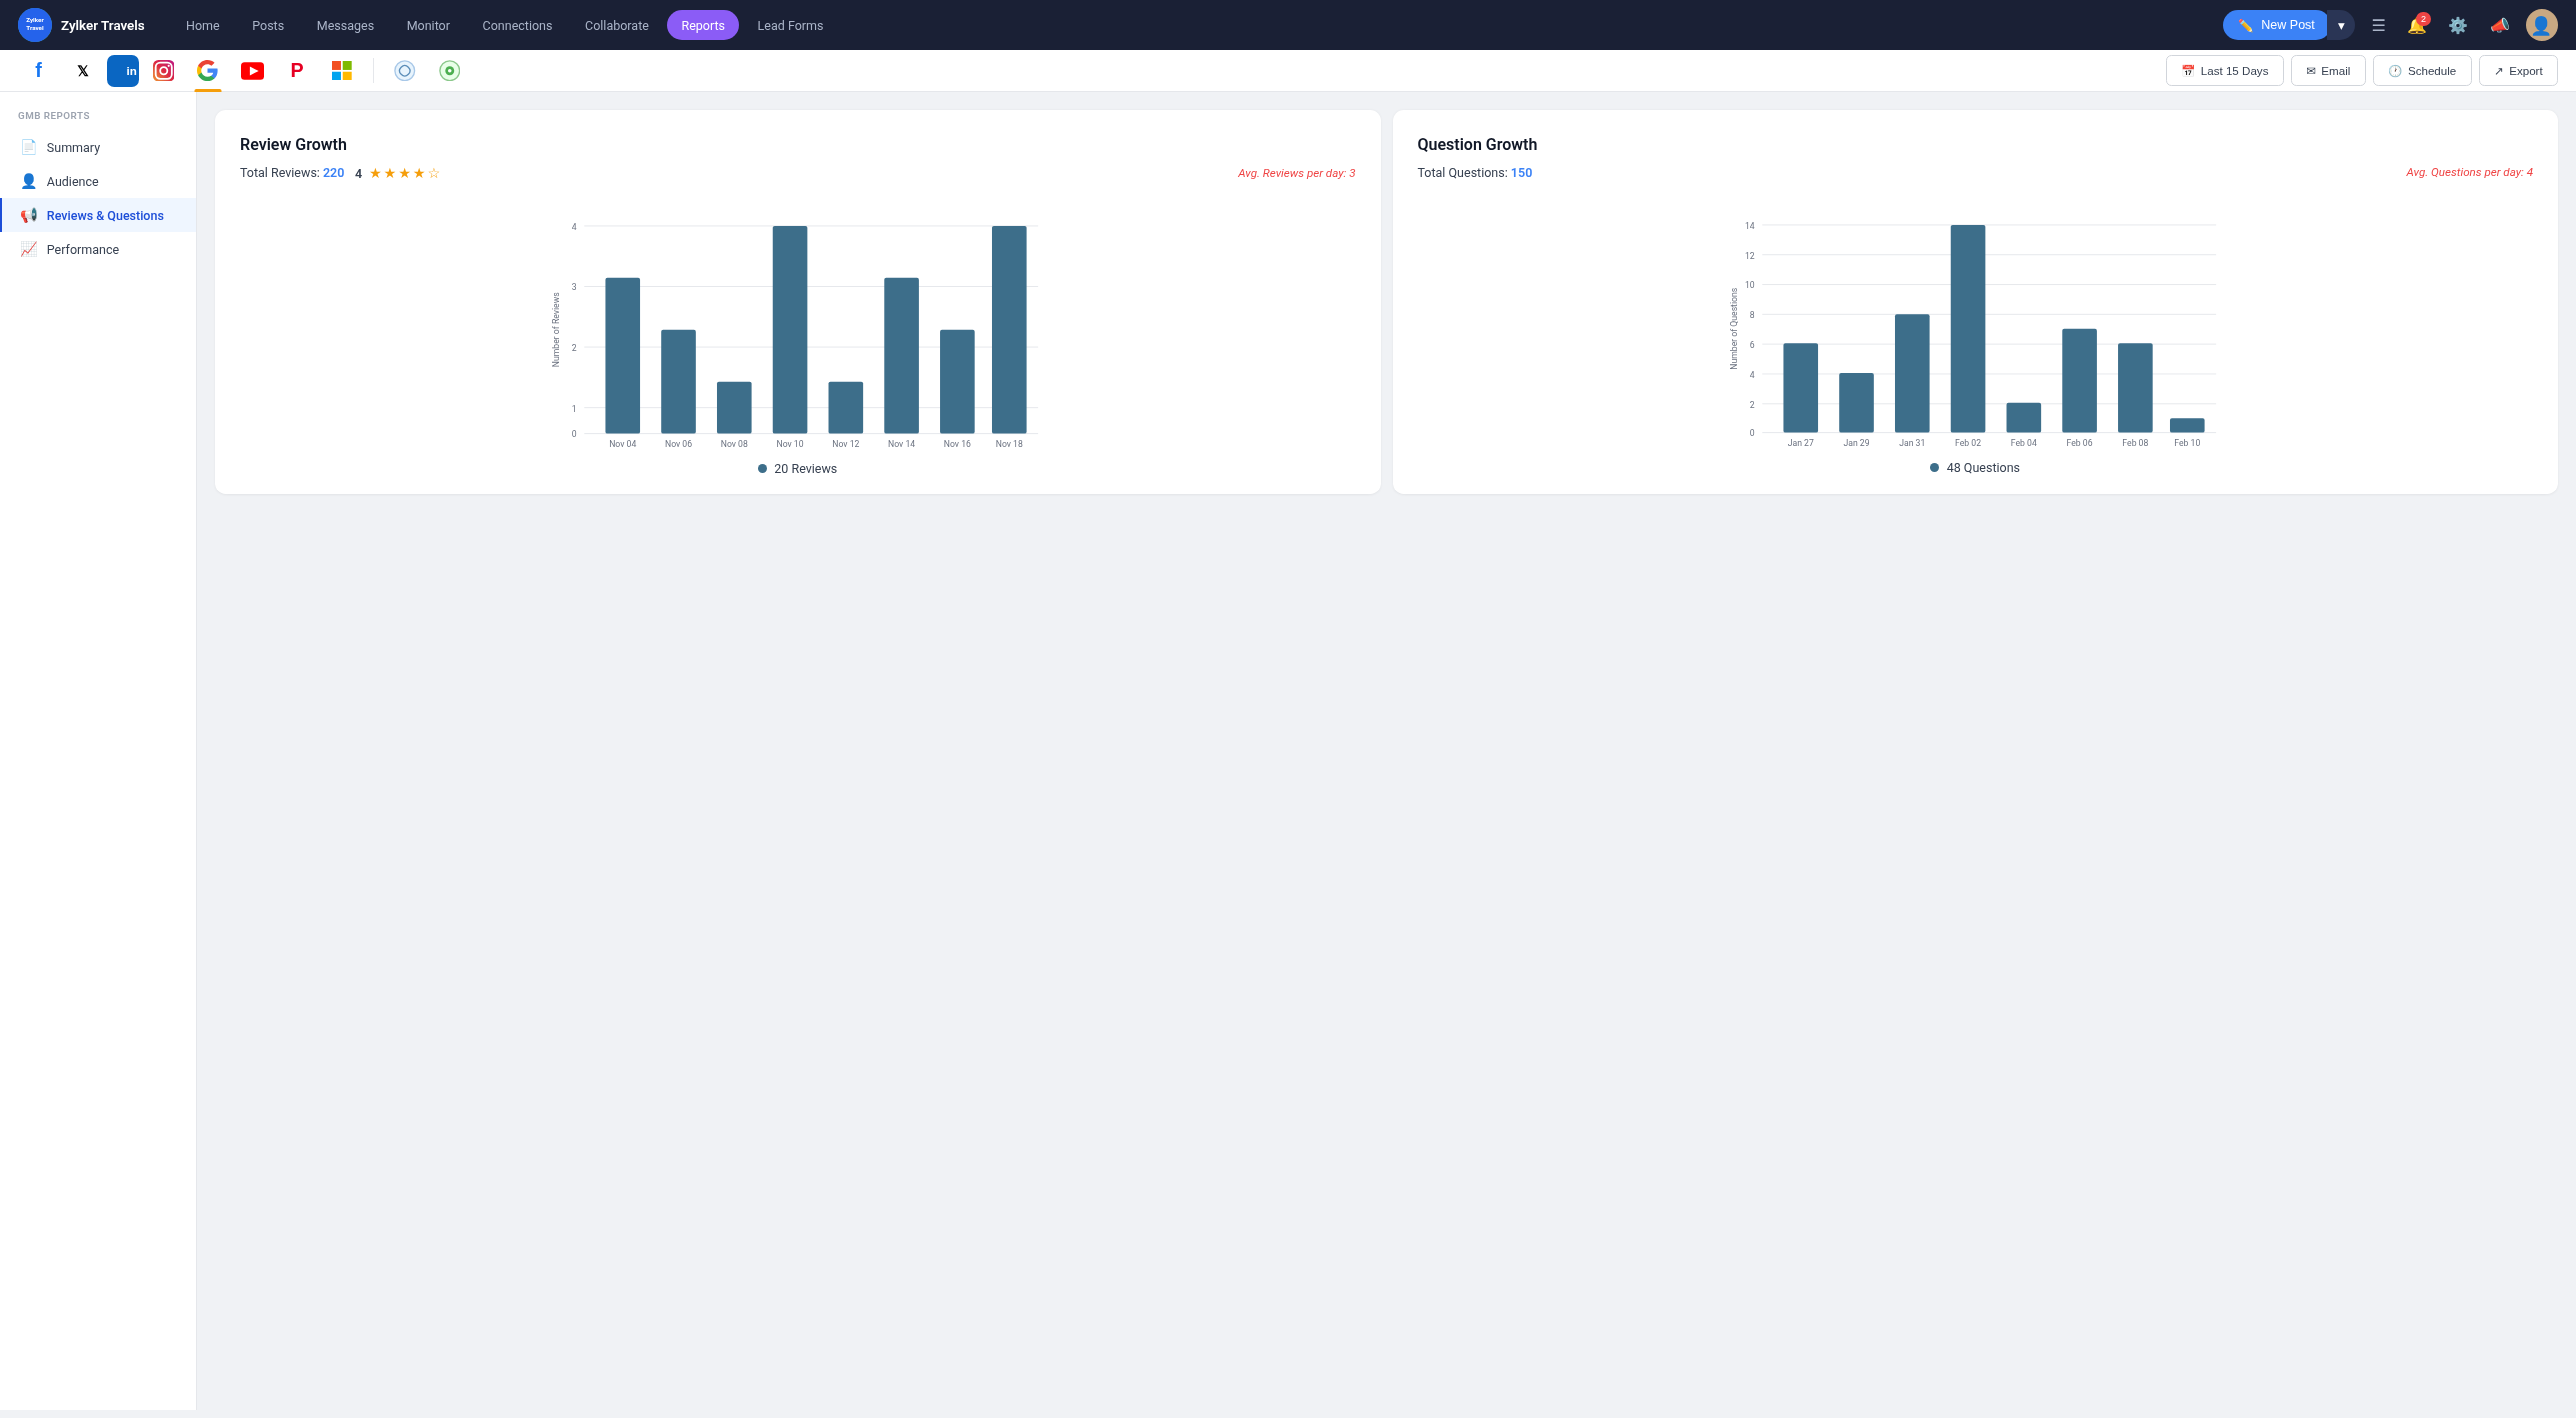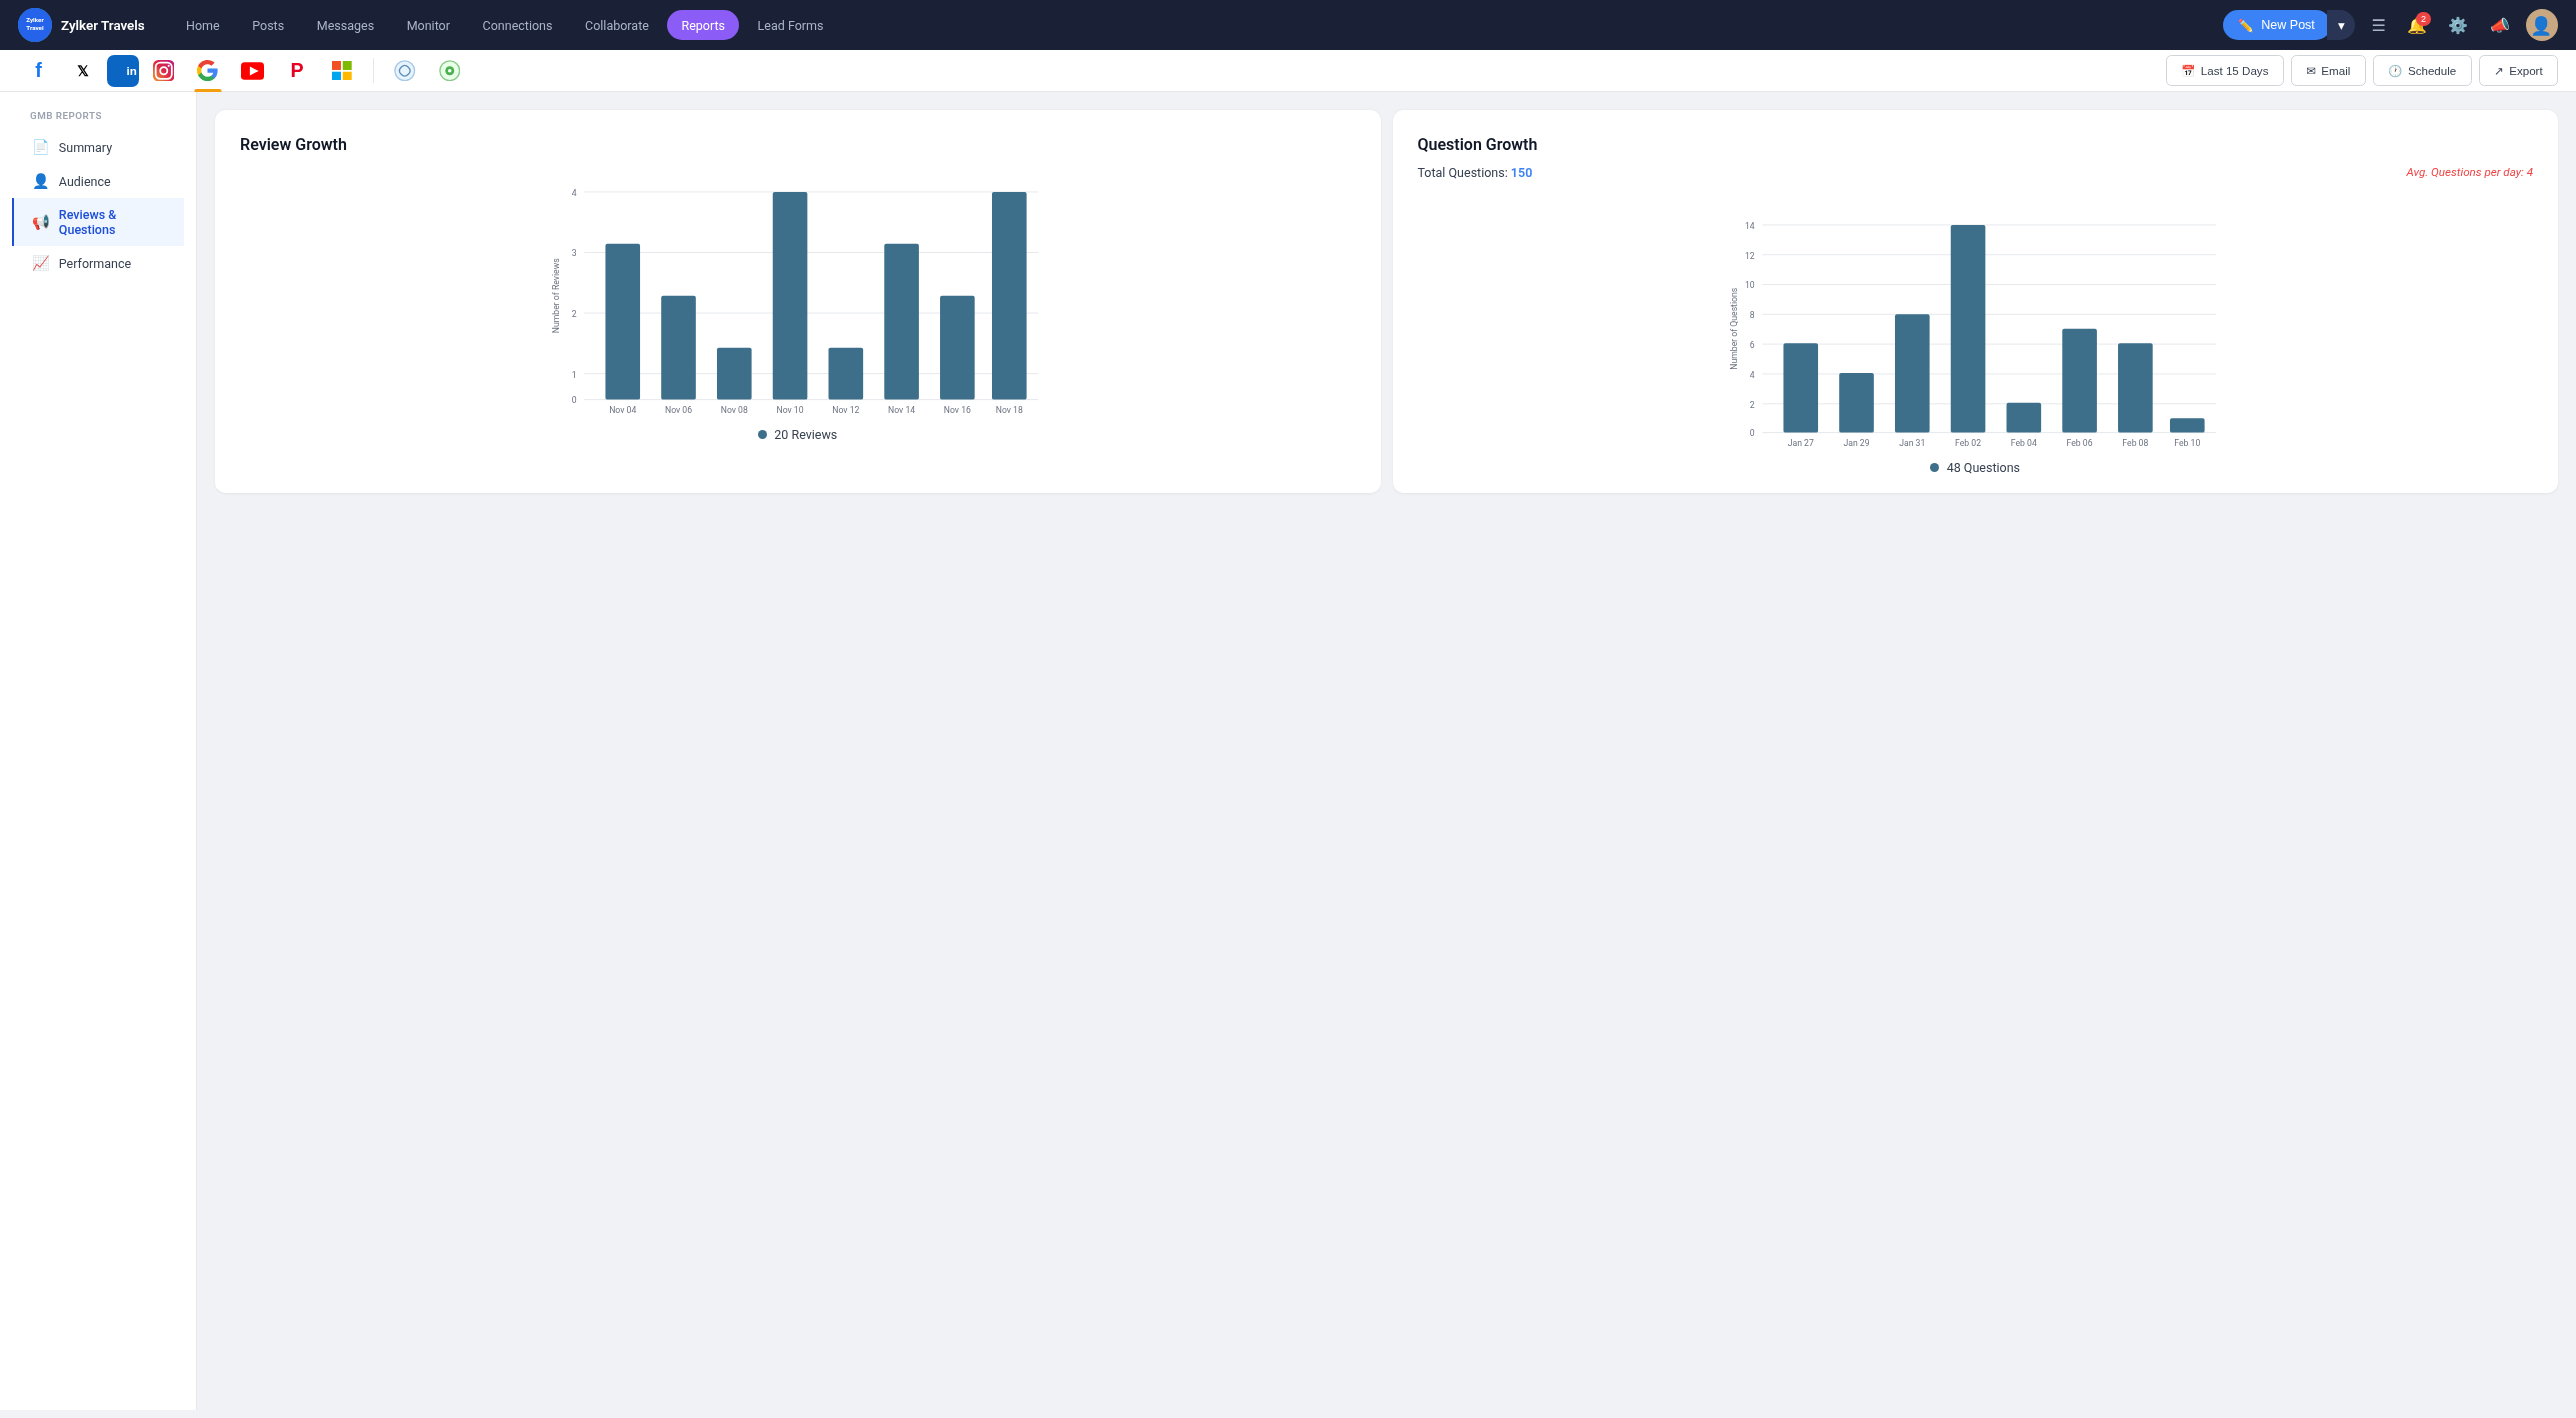--- a/index.html
+++ b/index.html
@@ -184,21 +184,21 @@
     .main-layout {
       display: flex;
       height: calc(100vh - 100px);
     }
 
     
     .sidebar {
       width: 197px;
       background: white;
       border-right: 0.9px solid #e5e7eb;
-      padding: 18px 12px;
+      padding: 18px 0;
       flex-shrink: 0;
     }
     .sidebar-section-label {
       font-size: 9.8px;
       font-weight: 600;
       color: #9ca3af;
       padding: 0 18px 9px;
       letter-spacing: 0.05em;
       text-transform: uppercase;
     }
@@ -465,20 +465,33 @@
       <span class="sidebar-item-icon">📈</span>
       <span>Performance</span>
     </div>
   </aside>
 
   <main class="content-area">
     <div class="charts-grid">
 
       <div class="chart-card">
         <div class="chart-title">Review Growth</div>
+        <div class="chart-meta">
+          <div class="chart-meta-left">
+            <span>
+              <span class="total-label">Total Reviews:</span>
+              <span class="total-value">220</span>
+            </span>
+            <span>
+              <span style="color:#374151; font-weight:600; margin-right:3.6px;">4</span>
+              <span class="stars">★★★★☆</span>
+            </span>
+          </div>
+          <span class="avg-label">Avg. Reviews per day: 3</span>
+        </div>
 
         <div class="chart-container">
           <svg class="chart-svg" viewBox="0 0 520 260" preserveAspectRatio="xMidYMid meet">
 
             <text x="30" y="32" class="axis-text" text-anchor="end">4</text>
             <text x="30" y="95" class="axis-text" text-anchor="end">3</text>
             <text x="30" y="158" class="axis-text" text-anchor="end">2</text>
             <text x="30" y="221" class="axis-text" text-anchor="end">1</text>
             <text x="30" y="248" class="axis-text" text-anchor="end">0</text>
 

